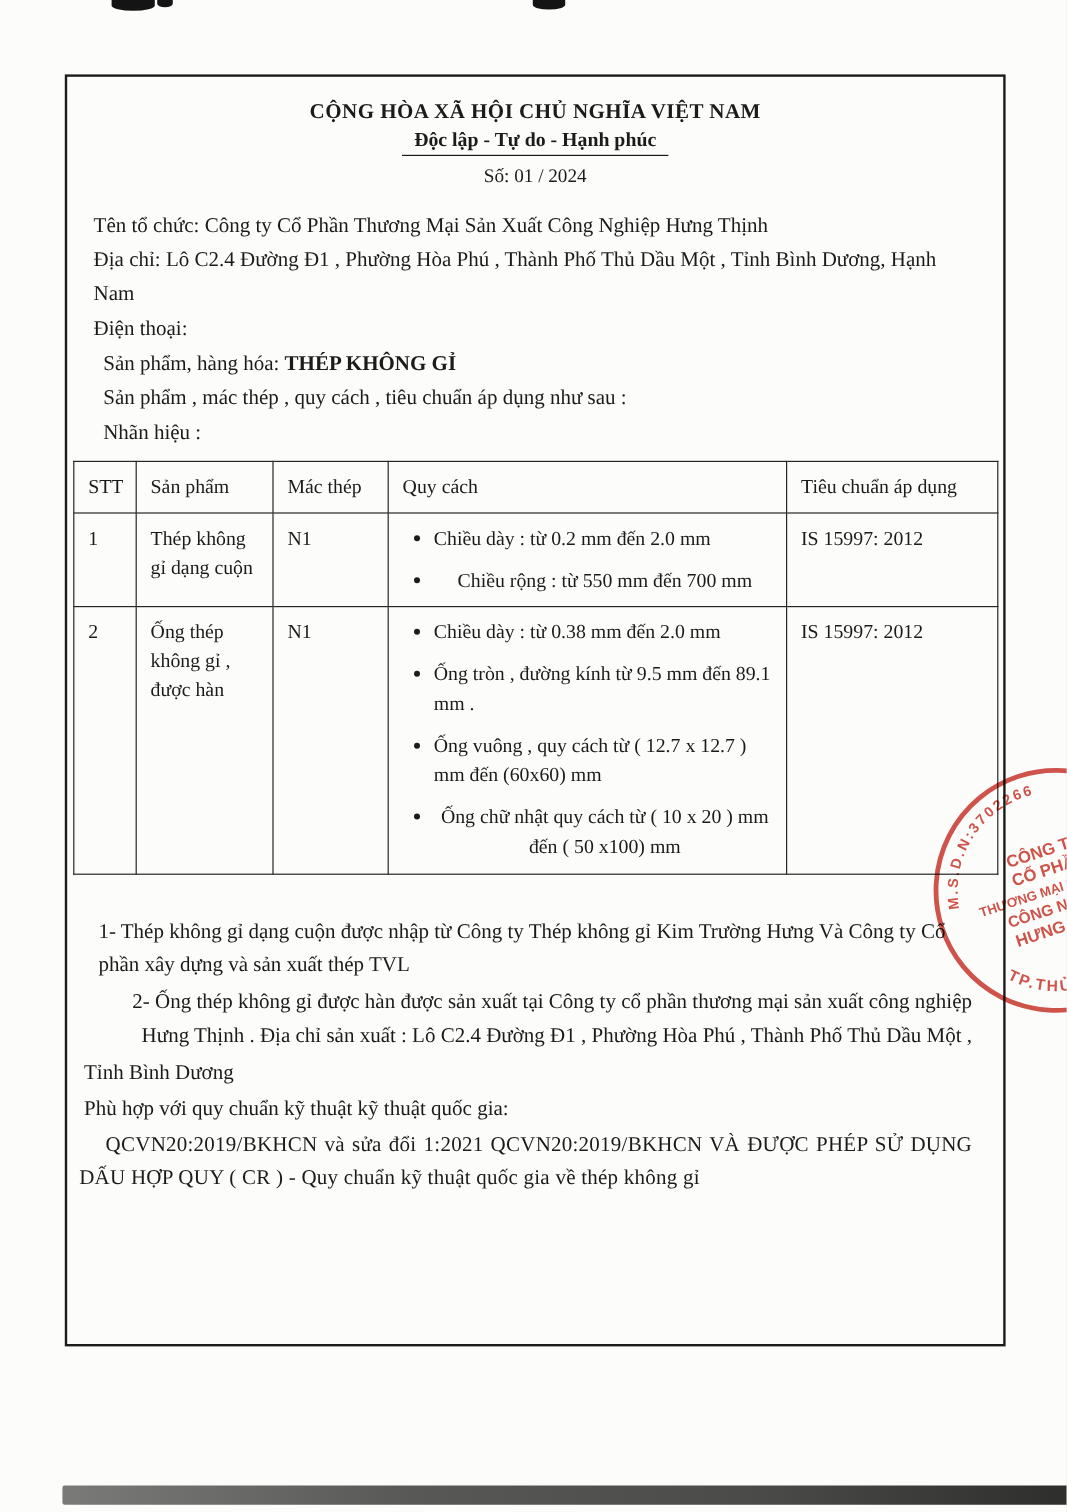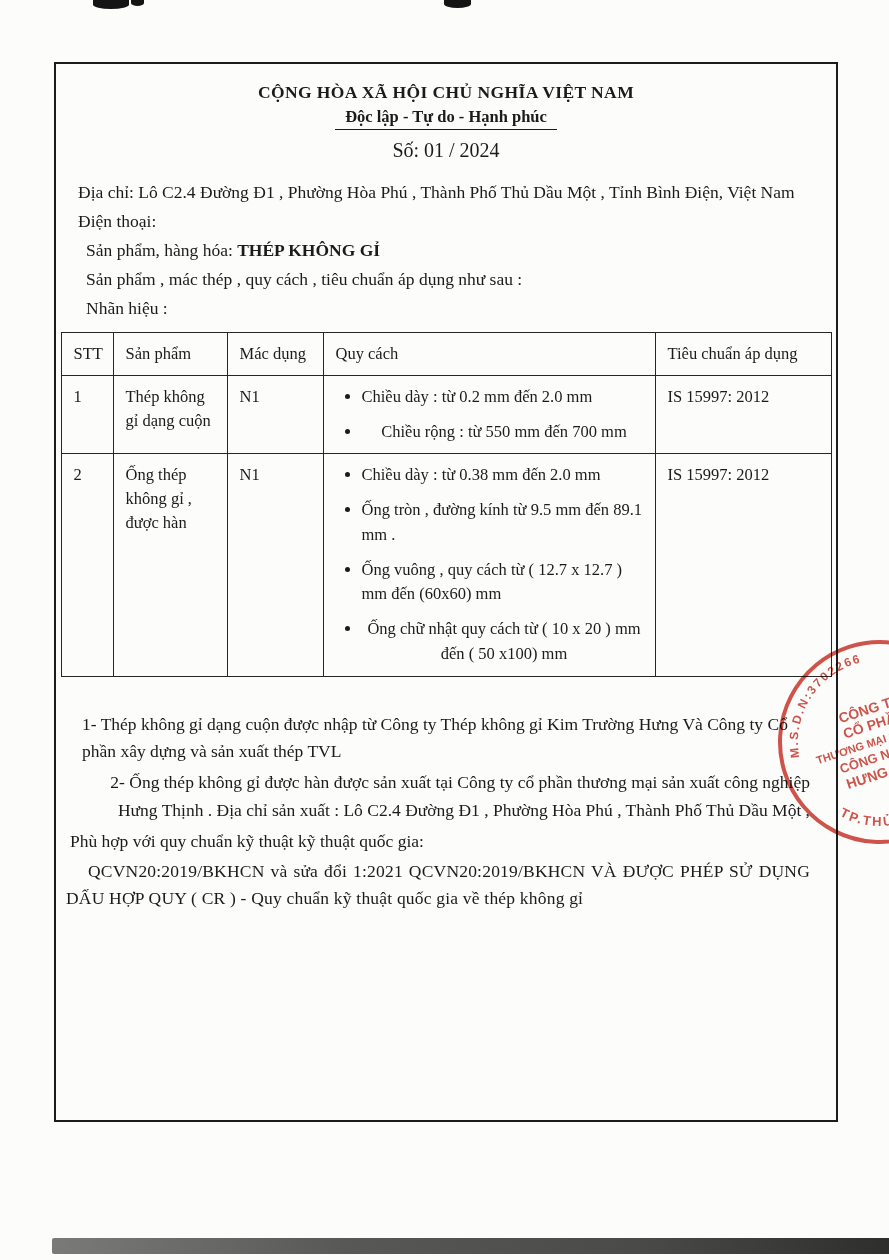--- a/index.html
+++ b/index.html
@@ -40,21 +40,21 @@
   .national-title { font-weight: bold; font-size: 17.5px; letter-spacing: 0.4px; }
   .motto-wrap { margin-top: 4px; }
   .motto {
     display: inline-block;
     font-weight: bold;
     font-size: 16.5px;
     padding: 0 10px 2px 10px;
     border-bottom: 1.8px solid #1b1b1b;
   }
   .doc-title { margin: 28px 0 0 0; font-size: 21.5px; font-weight: bold; letter-spacing: 0.6px; }
-  .doc-number { margin-top: 9px; font-size: 20px; }
+  .doc-number { margin-top: 9px; font-size: 16px; }
 
   .body-text { padding: 0 24px 0 22px; margin-top: 16px; }
   .body-text p { margin: 0 0 1px 0; font-size: 17.5px; line-height: 1.6; }
   .indent1 { padding-left: 8px; }
   .bold { font-weight: bold; }
 
   table.spec {
     margin: 10px auto 0 auto;
     width: 770px;
     border-collapse: collapse;
@@ -118,40 +118,41 @@
 
     <div class="center">
       <div class="national-title">CỘNG HÒA XÃ HỘI CHỦ NGHĨA VIỆT NAM</div>
       <div class="motto-wrap">
         <span class="motto">Độc lập - Tự do - Hạnh phúc</span>
       </div>
       <div class="doc-number">Số: 01 / 2024</div>
     </div>
 
     <div class="body-text">
-      <p>Địa chỉ: Lô C2.4 Đường Đ1 , Phường Hòa Phú , Thành Phố Thủ Dầu Một , Tỉnh Bình Điện, Việt Nam</p>
+      <p>Tên tổ chức: Công ty Cổ Phần Thương Mại Sản Xuất Công Nghiệp Hưng Thịnh</p>
+      <p>Địa chỉ: Lô C2.4 Đường Đ1 , Phường Hòa Phú , Thành Phố Thủ Dầu Một , Tỉnh Bình Dương, Hạnh Nam</p>
       <p>Điện thoại:</p>
       <p class="indent1"><span>Sản phẩm, hàng hóa: </span><span class="bold">THÉP KHÔNG GỈ</span></p>
       <p class="indent1">Sản phẩm , mác thép , quy cách , tiêu chuẩn áp dụng như sau :</p>
       <p class="indent1">Nhãn hiệu :</p>
     </div>
 
     <table class="spec">
       <colgroup>
         <col class="c-stt">
           <col class="c-sp">
           <col class="c-mt">
           <col class="c-qc">
           <col class="c-tc">
       </colgroup>
       <thead>
         <tr>
           <th class="head-stt">STT</th>
           <th>Sản phẩm</th>
-          <th>Mác dụng</th>
+          <th>Mác thép</th>
           <th>Quy cách</th>
           <th>Tiêu chuẩn áp dụng</th>
         </tr>
       </thead>
       <tbody>
         <tr>
           <td class="cell-stt">1</td>
           <td>Thép không gỉ dạng cuộn</td>
           <td>N1</td>
           <td class="cell-qc">
@@ -175,20 +176,21 @@
             </ul>
           </td>
           <td>IS 15997: 2012</td>
         </tr>
       </tbody>
     </table>
 
     <div class="notes">
       <p class="note-item">1-  Thép không gỉ dạng cuộn được nhập từ Công ty Thép không gỉ Kim Trường Hưng Và Công ty Cổ phần xây dựng và sản xuất thép TVL</p>
       <p class="note-item note-hang">2-  Ống thép không gỉ được hàn được sản xuất tại Công ty cổ phần thương mại sản xuất công nghiệp Hưng Thịnh . Địa chỉ sản xuất : Lô C2.4 Đường Đ1 , Phường Hòa Phú , Thành Phố Thủ Dầu Một ,</p>
+      <p class="province-line">Tỉnh Bình Dương</p>
       <p class="conform-intro">Phù hợp với quy chuẩn kỹ thuật kỹ thuật quốc gia:</p>
       <p class="conform-text">QCVN20:2019/BKHCN  và  sửa  đổi  1:2021  QCVN20:2019/BKHCN  VÀ  ĐƯỢC PHÉP SỬ DỤNG DẤU HỢP QUY ( CR ) -  Quy chuẩn kỹ thuật quốc gia về thép không gỉ</p>
     </div>
 
   </div>
 
   <svg class="stamp" viewBox="0 0 224 224" xmlns="http://www.w3.org/2000/svg">
     <g transform="rotate(-18 112 112)">
       <circle cx="112" cy="112" r="100" fill="none" stroke="#c9372c" stroke-width="4"></circle>
       <path id="arcTop" d="M 30,112 A 82,82 0 0 1 194,112" fill="none"></path>

